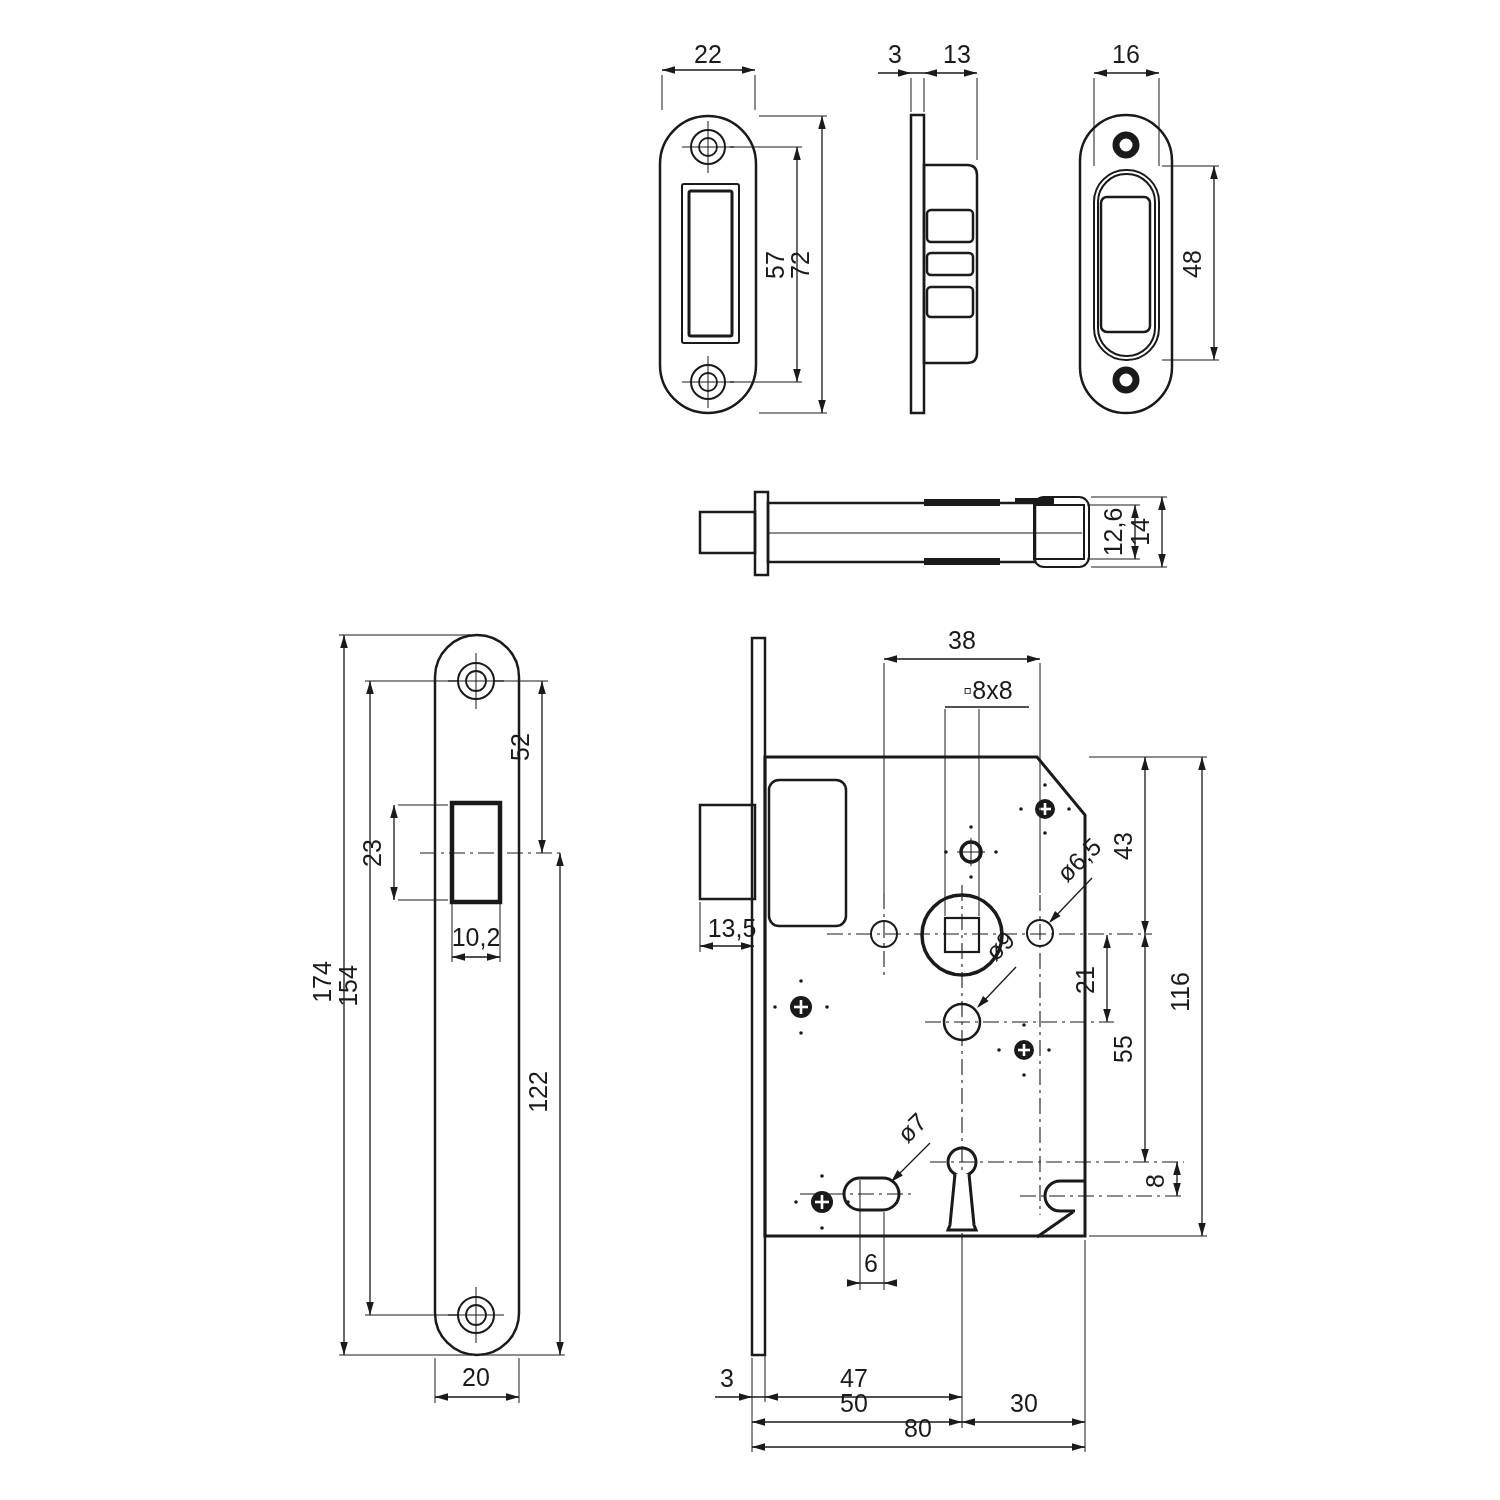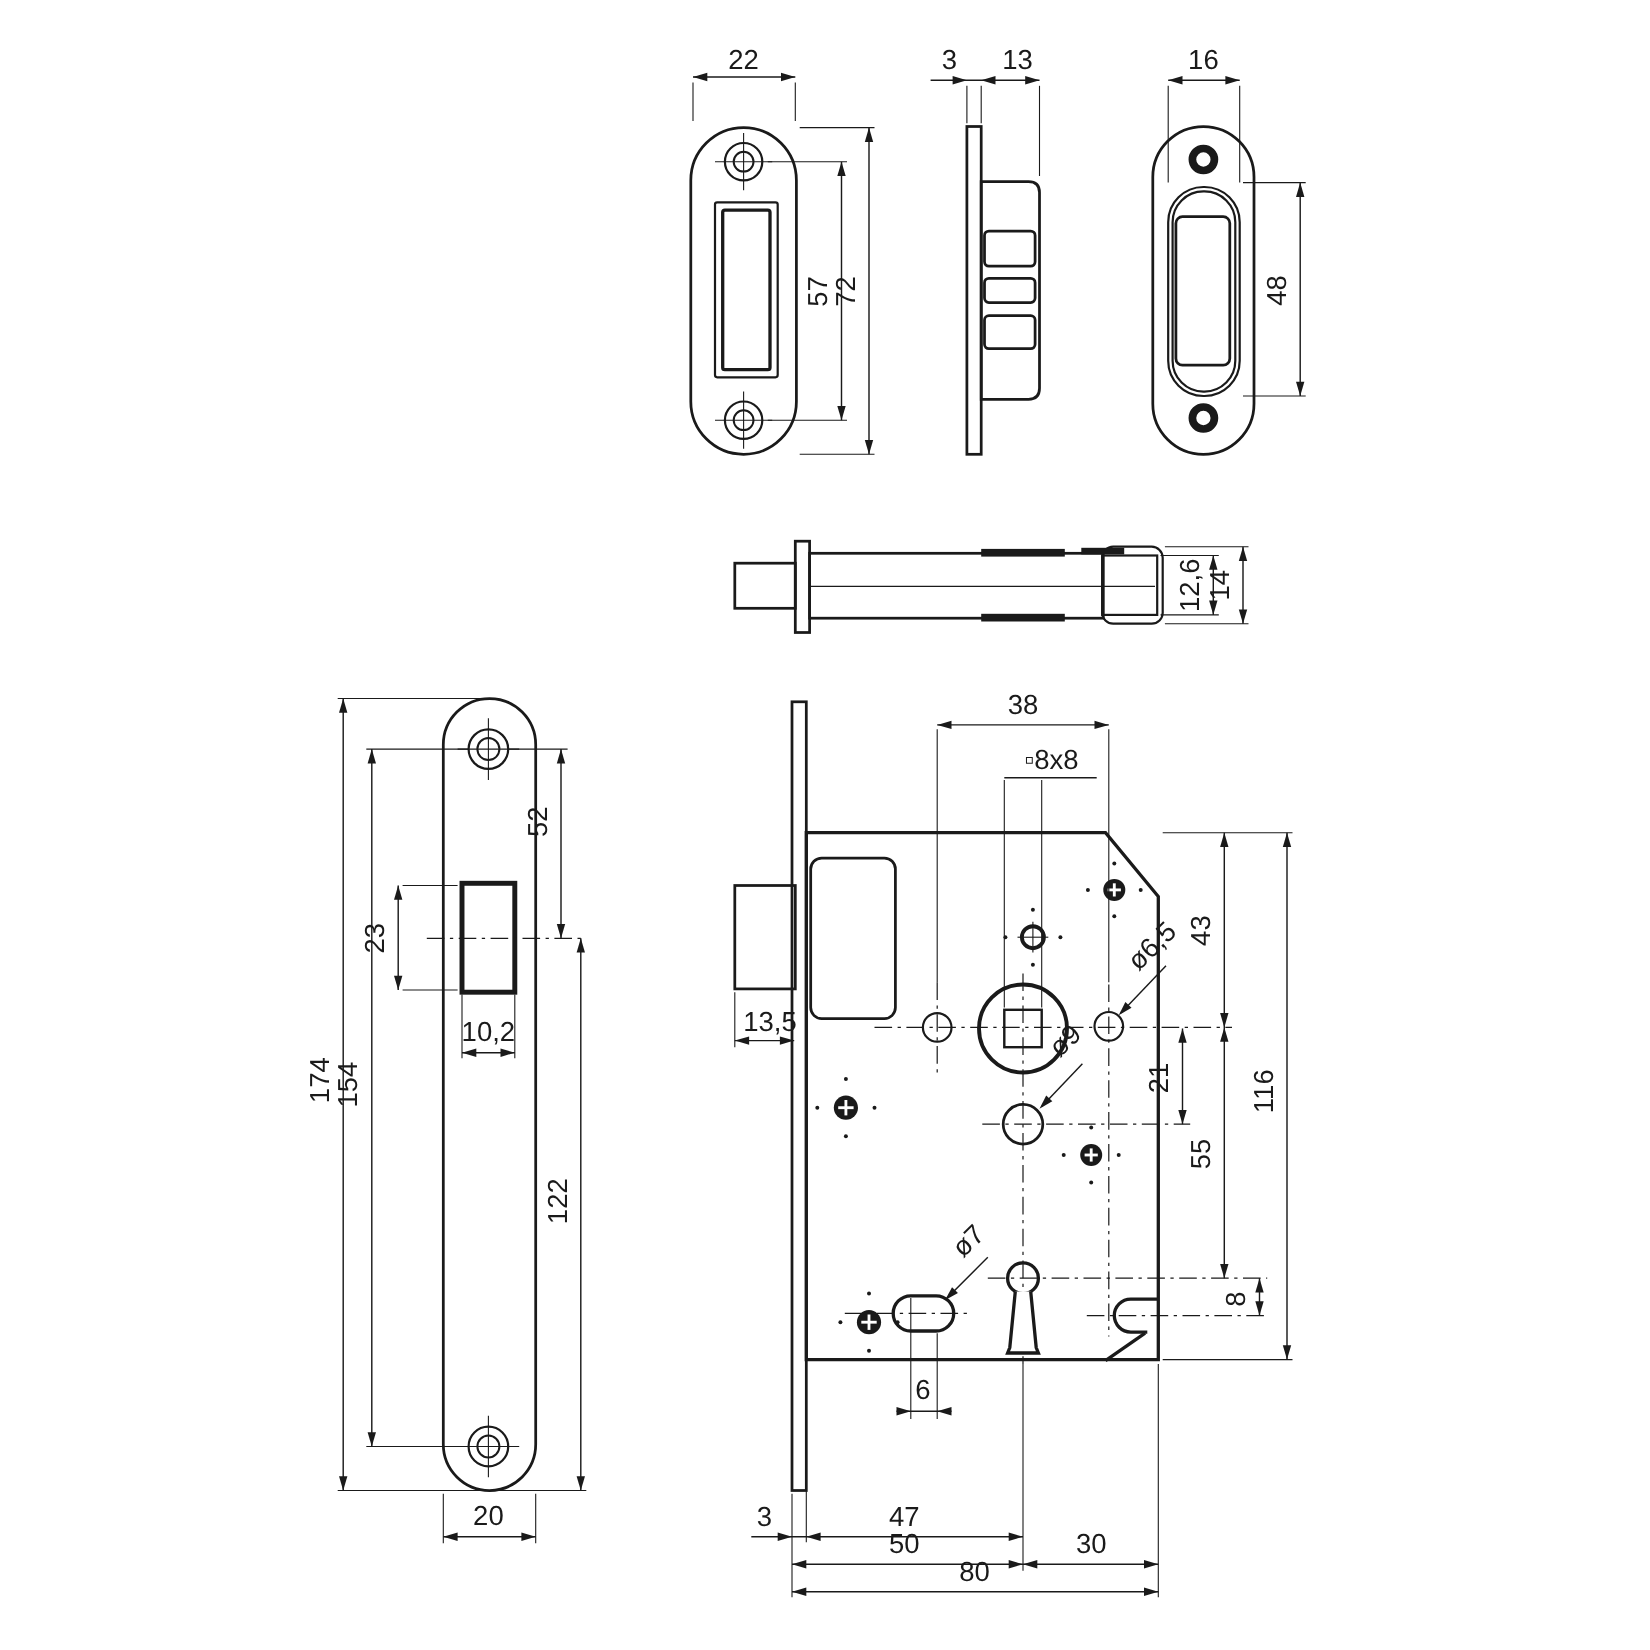--- a/index.html
+++ b/index.html
@@ -1,16 +1,16 @@
 <!DOCTYPE html>
 <html><head>
 <meta charset="utf-8">
 <style>
   html,body{margin:0;padding:0;background:#ffffff;}
-  #stage{width:1248px;height:1500px;position:relative;background:#0f766e;}
+  #stage{width:1248px;height:1500px;position:relative;background:#0f766e;margin-left:32px;}
   svg text{font-family:"Liberation Sans","DejaVu Sans",sans-serif;}
 </style>
 </head>
 <body>
 
 <div id="stage">
   <svg id="drawing" xmlns="http://www.w3.org/2000/svg" width="1500" height="1500" viewBox="0 0 1500 1500" style="background: rgb(255, 255, 255);">
       <g>
         <rect x="628" y="116" width="96" height="297" rx="48" fill="none" stroke="#1a1a1a" stroke-width="2.5"></rect>
         <circle cx="676" cy="147" r="17" fill="none" stroke="#1a1a1a" stroke-width="2"></circle>

